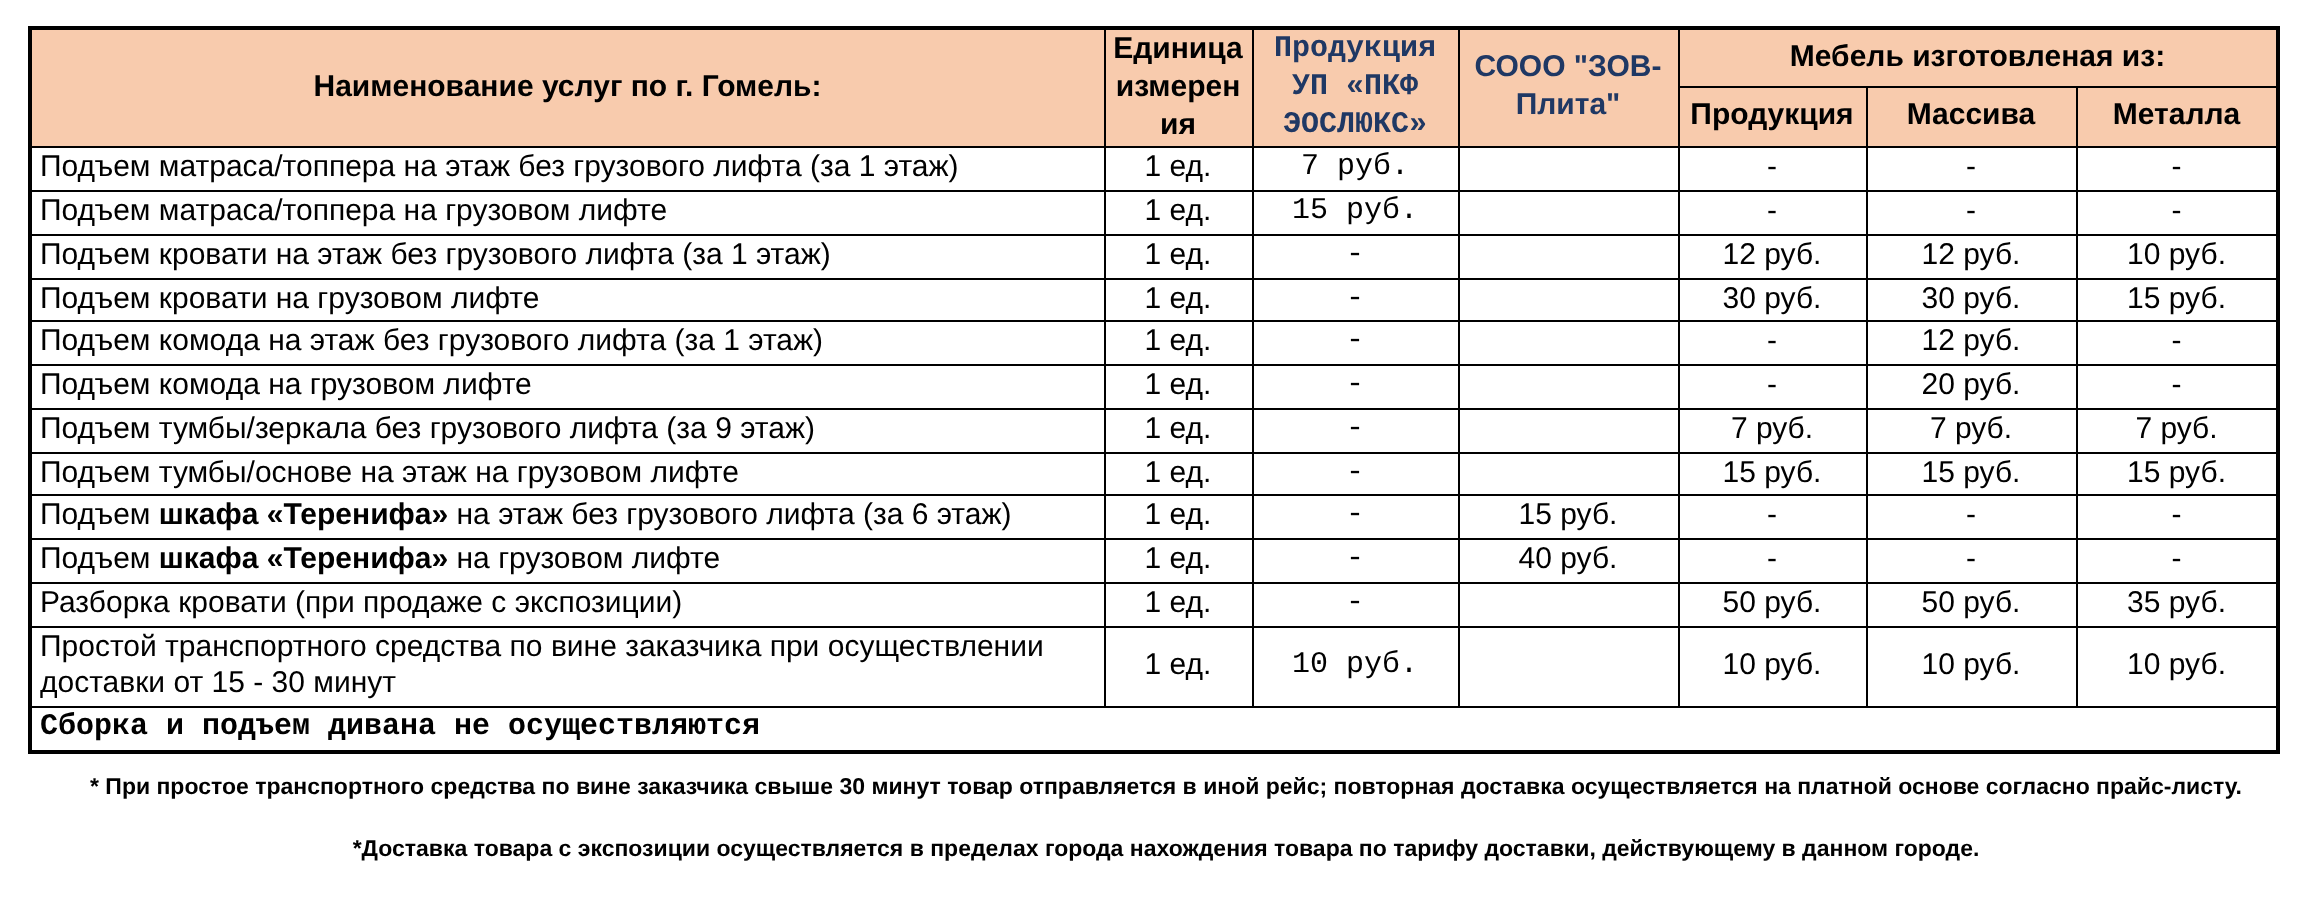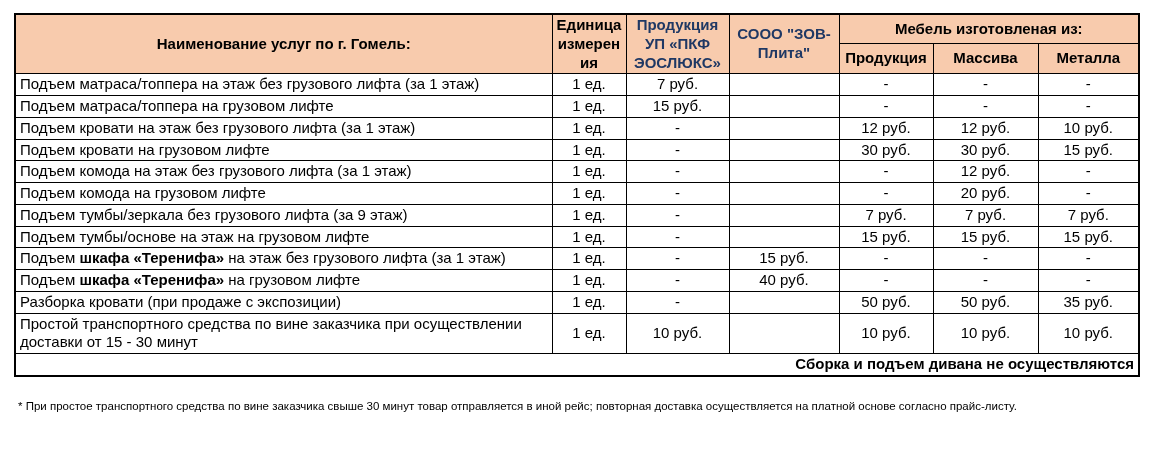--- a/index.html
+++ b/index.html
@@ -32,46 +32,48 @@
     vertical-align:middle;
     line-height:1.25;
   }
   .hd{
     background:var(--header-bg);
     font-weight:bold;
     text-align:center;
   }
   .hd.navy{color:var(--brand-text);}
   .wrap{overflow-wrap:anywhere;word-break:break-word;}
-  .bL{border-left:2px solid var(--border);}
+  .bL{border-left:2px solid var(--border);font-family:Liberation Mono, monospace;}
   .bR{border-right:2px solid var(--border);}
   thead tr.h1{height:27px;}
   thead tr.h2{height:28px;}
   tbody tr{height:21px;padding-left:17px;}
   tbody tr.tall{height:38px;}
   tfoot tr{height:22px;}
   .c-name{text-align:left;padding-left:3px;}
   .c-center{text-align:center;}
   .footer-row{
     font-weight:bold;
-    text-align:right;
+    text-align:left;
     font-size:15.5px;
     padding-left:3px;
+    font-family:Liberation Mono, monospace;
   }
   .notes{
     position:absolute;
     left:18px;
     top:388px;
     width:1130px;
   }
   .note{
-    margin:12px 0 17px 0;
+    margin:0 0 17px 0;
     font-size:11.5px;
-    font-weight:normal;
+    font-weight:bold;
     line-height:1.2;
+    text-align:center;
   }
 </style>
 </head>
 <body>
 
 <table class="price-table">
   <colgroup>
     <col style="width:537px">
     <col style="width:74px">
     <col style="width:103px">
@@ -161,21 +163,21 @@
       <tr>
         <td class="c-name"><span>Подъем тумбы/основе на этаж на грузовом лифте</span></td>
         <td class="c-center">1 ед.</td>
         <td class="c-center bL bR">-</td>
         <td class="c-center bR"></td>
         <td class="c-center">15 руб.</td>
         <td class="c-center">15 руб.</td>
         <td class="c-center">15 руб.</td>
       </tr>
       <tr>
-        <td class="c-name"><span>Подъем </span><span style="font-weight: bold;">шкафа «Теренифа»</span><span> на этаж без грузового лифта (за 1 этаж)</span></td>
+        <td class="c-name"><span>Подъем </span><span style="font-weight: bold;">шкафа «Теренифа»</span><span> на этаж без грузового лифта (за 6 этаж)</span></td>
         <td class="c-center">1 ед.</td>
         <td class="c-center bL bR">-</td>
         <td class="c-center bR">15 руб.</td>
         <td class="c-center">-</td>
         <td class="c-center">-</td>
         <td class="c-center">-</td>
       </tr>
       <tr>
         <td class="c-name"><span>Подъем </span><span style="font-weight: bold;">шкафа «Теренифа»</span><span> на грузовом лифте</span></td>
         <td class="c-center">1 ед.</td>
@@ -206,13 +208,14 @@
     </tbody>
   <tfoot>
     <tr>
       <td colspan="7" class="footer-row">Сборка и подъем дивана не осуществляются</td>
     </tr>
   </tfoot>
 </table>
 
 <div class="notes">
   <p class="note">* При простое транспортного средства по вине заказчика свыше 30 минут товар отправляется в иной рейс; повторная доставка осуществляется на платной основе согласно прайс-листу.</p>
+  <p class="note">*Доставка товара с экспозиции осуществляется в пределах города нахождения товара по тарифу доставки, действующему в данном городе.</p>
 </div>
 
 </body></html>

